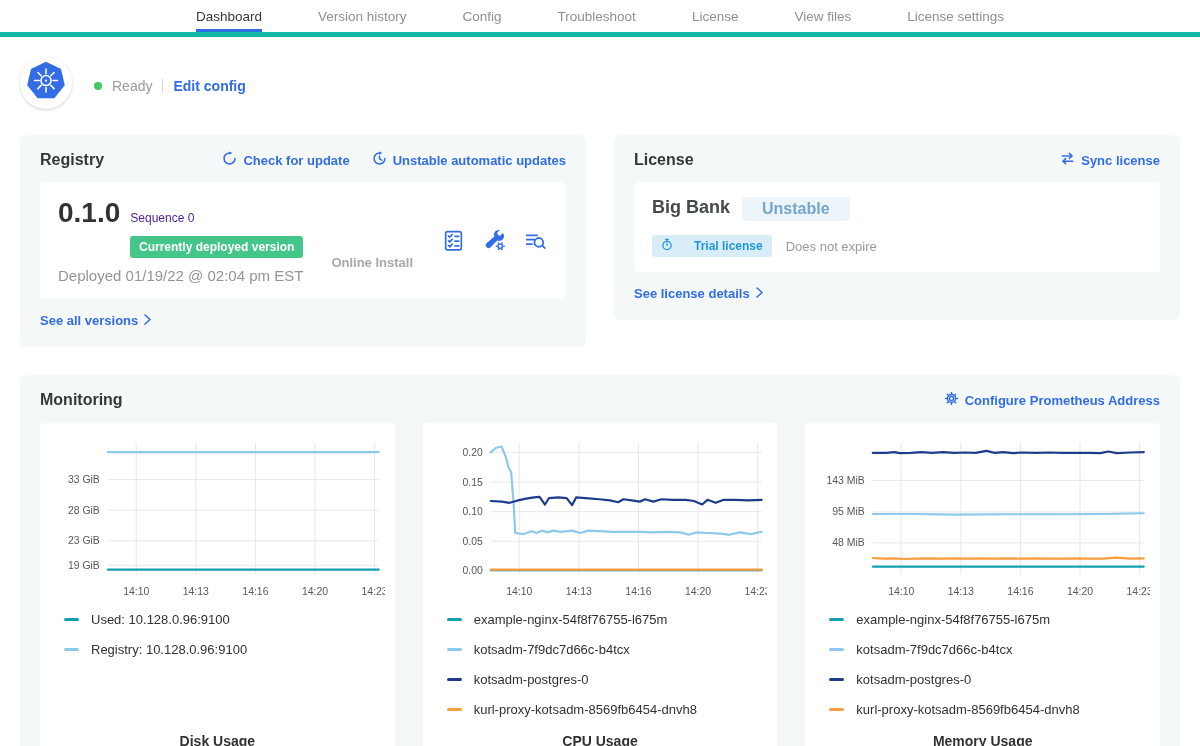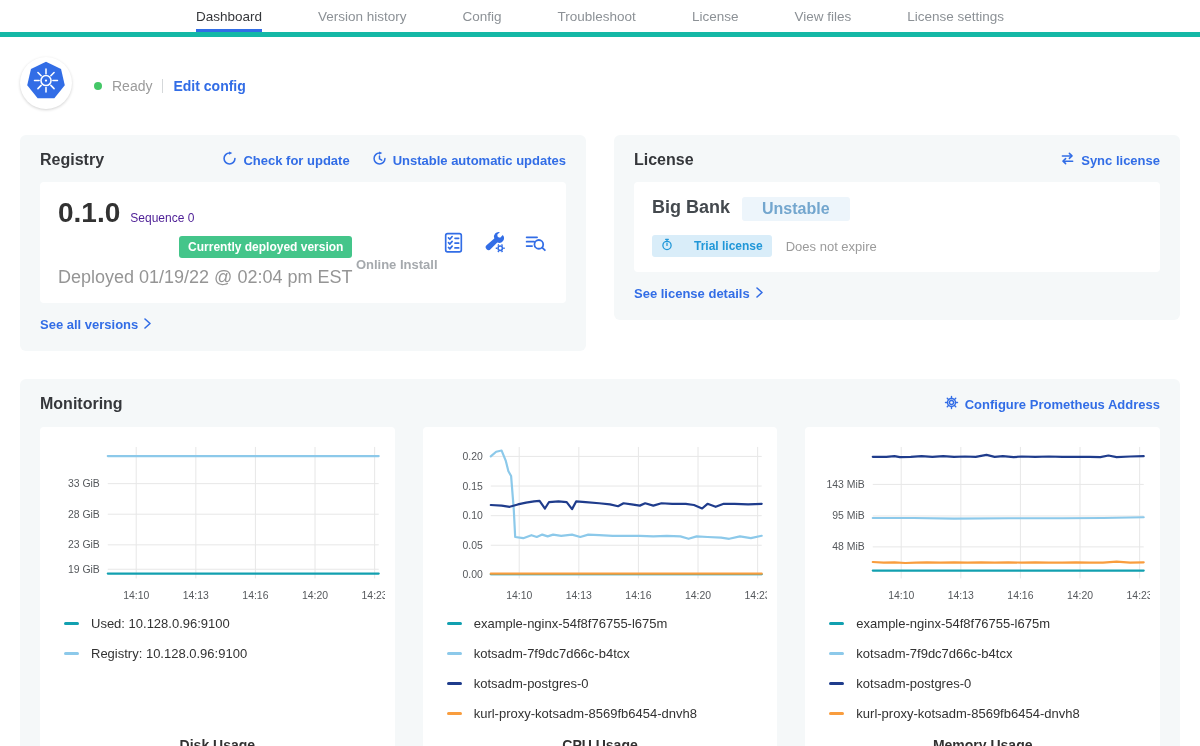--- a/index.html
+++ b/index.html
@@ -33,21 +33,21 @@
   .panel-actions { display:flex; gap:22px; }
   .inner-card { background:#fff; border-radius:4px; margin-top:13px; padding:15px 18px; }
 
   
   .version-inner { display:flex; align-items:center; justify-content:space-between;text-align:right; }
   .version-left { min-width:240px; }
   .version-number-row { display:flex; align-items:baseline; gap:10px; }
   .version-number { font-size:28px; font-weight:700; color:#323232; }
   .version-sequence { font-size:12px; color:#4c1d95; }
   .deployed-badge { display:inline-block; margin-top:7px; background:#44c58a; color:#fff; font-size:12px; font-weight:700; padding:4px 9px; border-radius:3px; }
-  .deployed-at { margin-top:9px; font-size:18px; color:#959595; }
+  .deployed-at { margin-top:9px; font-size:15px; color:#959595; }
   .install-type { font-size:13px; font-weight:600; color:#a5a9ad;margin-top:44px; }
   .version-icons { display:flex; gap:16px; align-items:center; }
   .icon-btn { cursor:pointer; display:inline-flex; }
   .see-link { margin-top:14px; display:inline-flex; align-items:center; gap:6px; font-size:13px; font-weight:700; color:#326de6; text-decoration:none; cursor:pointer; }
 
   
   .license-name-row { display:flex; align-items:flex-start; gap:12px; }
   .license-name { font-size:18px; font-weight:700; color:#44494e; }
   .badge-channel { background:#edf5fb; color:#73a6ce; font-size:16px; font-weight:600; padding:3px 20px; border-radius:3px; }
   .license-meta-row { display:flex; align-items:center; gap:14px; margin-top:14px; }

